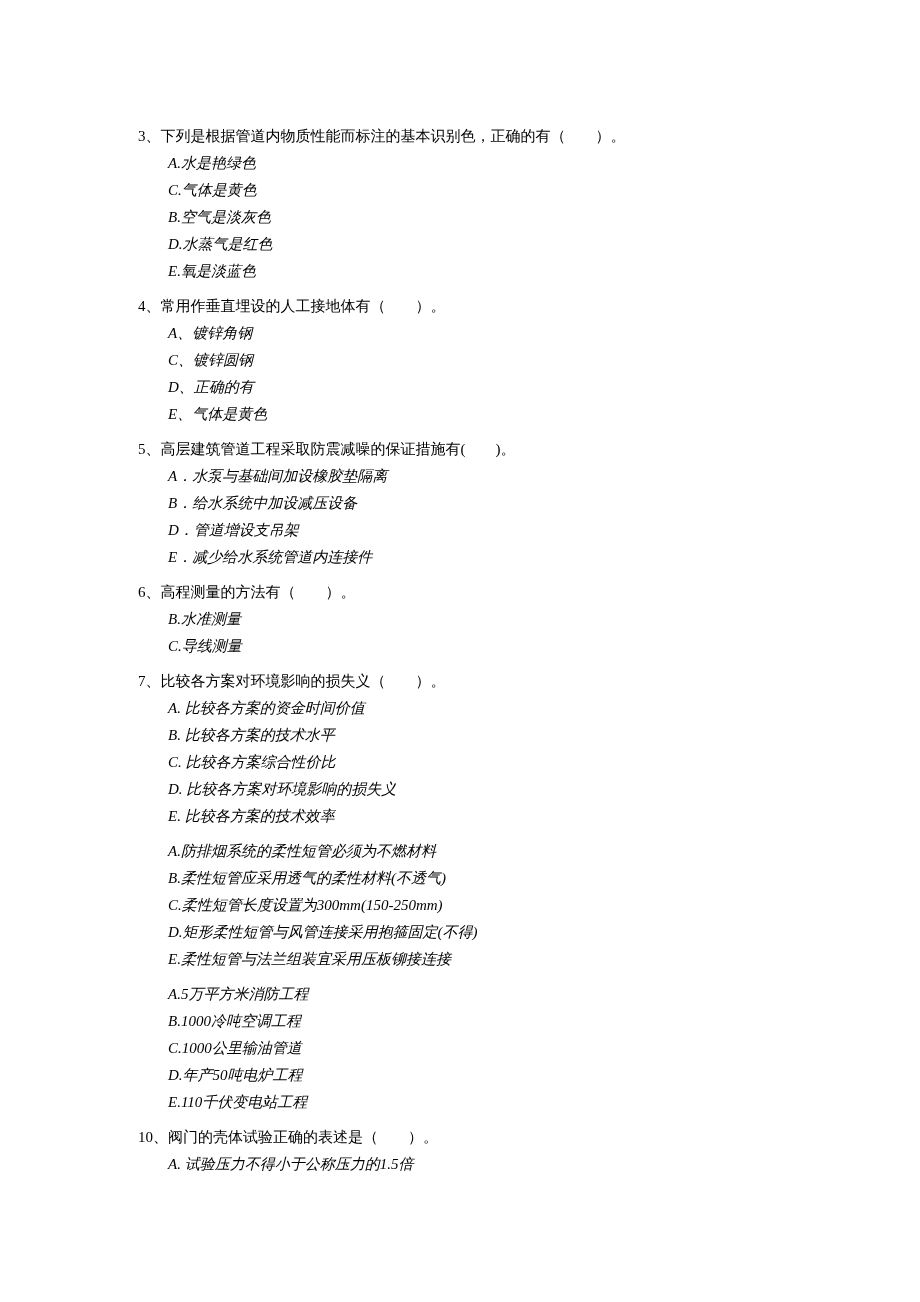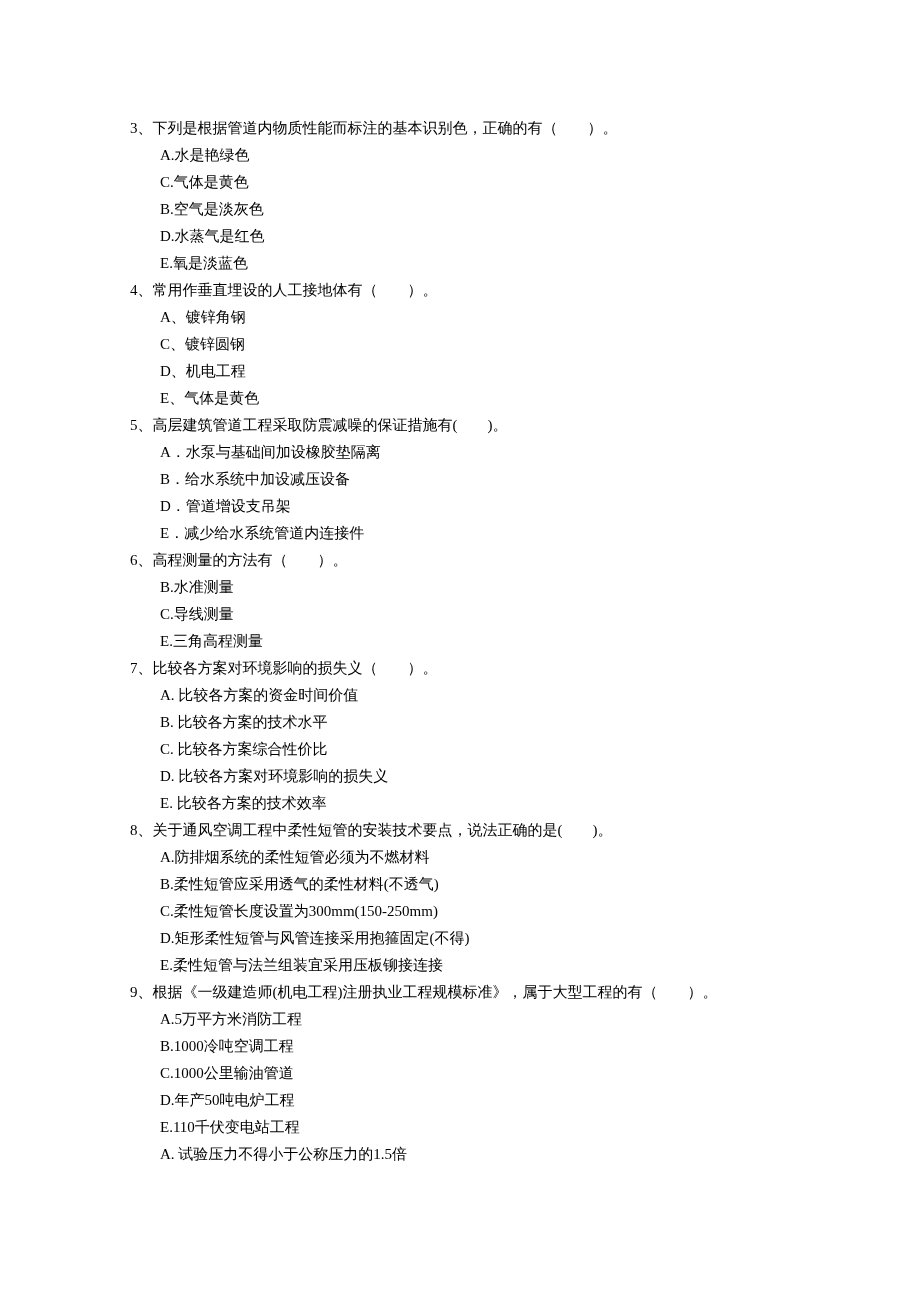--- a/index.html
+++ b/index.html
@@ -9,30 +9,31 @@
     font-family: "SimSun", "宋体", serif;
     width: 920px;
   }
   .page {
     padding: 115px 130px 60px 130px;
     font-size: 15px;
     line-height: 27px;
     color: #000;
   }
   .question {
-    margin: 0;
+    margin: 8px;
   }
   .q-stem {
     white-space: nowrap;
   }
   .options {
     padding-left: 30px;
   }
   .option {
     white-space: nowrap;
+    font-style: italic;
   }
 </style>
 </head>
 <body>
 
 <div class="page">
   <div id="questions-container">
       <div class="question">
         <div class="q-stem"><span>3、</span><span>下列是根据管道内物质性能而标注的基本识别色，正确的有（　　）。</span></div>
         <div class="options">
@@ -41,71 +42,69 @@
           <div class="option">B.空气是淡灰色</div>
           <div class="option">D.水蒸气是红色</div>
           <div class="option">E.氧是淡蓝色</div>
         </div>
       </div>
       <div class="question">
         <div class="q-stem"><span>4、</span><span>常用作垂直埋设的人工接地体有（　　）。</span></div>
         <div class="options">
           <div class="option">A、镀锌角钢</div>
           <div class="option">C、镀锌圆钢</div>
-          <div class="option">D、机电工程</div>
+          <div class="option">D、正确的有</div>
           <div class="option">E、气体是黄色</div>
         </div>
       </div>
       <div class="question">
         <div class="q-stem"><span>5、</span><span>高层建筑管道工程采取防震减噪的保证措施有(　　)。</span></div>
         <div class="options">
           <div class="option">A．水泵与基础间加设橡胶垫隔离</div>
           <div class="option">B．给水系统中加设减压设备</div>
           <div class="option">D．管道增设支吊架</div>
           <div class="option">E．减少给水系统管道内连接件</div>
         </div>
       </div>
       <div class="question">
         <div class="q-stem"><span>6、</span><span>高程测量的方法有（　　）。</span></div>
         <div class="options">
           <div class="option">B.水准测量</div>
           <div class="option">C.导线测量</div>
-          <div class="option">E.三角高程测量</div>
         </div>
       </div>
       <div class="question">
         <div class="q-stem"><span>7、</span><span>比较各方案对环境影响的损失义（　　）。</span></div>
         <div class="options">
           <div class="option">A. 比较各方案的资金时间价值</div>
           <div class="option">B. 比较各方案的技术水平</div>
           <div class="option">C. 比较各方案综合性价比</div>
           <div class="option">D. 比较各方案对环境影响的损失义</div>
           <div class="option">E. 比较各方案的技术效率</div>
         </div>
       </div>
       <div class="question">
-        <div class="q-stem"><span>8、</span><span>关于通风空调工程中柔性短管的安装技术要点，说法正确的是(　　)。</span></div>
         <div class="options">
           <div class="option">A.防排烟系统的柔性短管必须为不燃材料</div>
           <div class="option">B.柔性短管应采用透气的柔性材料(不透气)</div>
           <div class="option">C.柔性短管长度设置为300mm(150-250mm)</div>
           <div class="option">D.矩形柔性短管与风管连接采用抱箍固定(不得)</div>
           <div class="option">E.柔性短管与法兰组装宜采用压板铆接连接</div>
         </div>
       </div>
       <div class="question">
-        <div class="q-stem"><span>9、</span><span>根据《一级建造师(机电工程)注册执业工程规模标准》，属于大型工程的有（　　）。</span></div>
         <div class="options">
           <div class="option">A.5万平方米消防工程</div>
           <div class="option">B.1000冷吨空调工程</div>
           <div class="option">C.1000公里输油管道</div>
           <div class="option">D.年产50吨电炉工程</div>
           <div class="option">E.110千伏变电站工程</div>
         </div>
       </div>
       <div class="question">
+        <div class="q-stem"><span>10、</span><span>阀门的壳体试验正确的表述是（　　）。</span></div>
         <div class="options">
           <div class="option">A. 试验压力不得小于公称压力的1.5倍</div>
         </div>
       </div>
     </div>
 
 </div>
 
 </body></html>

